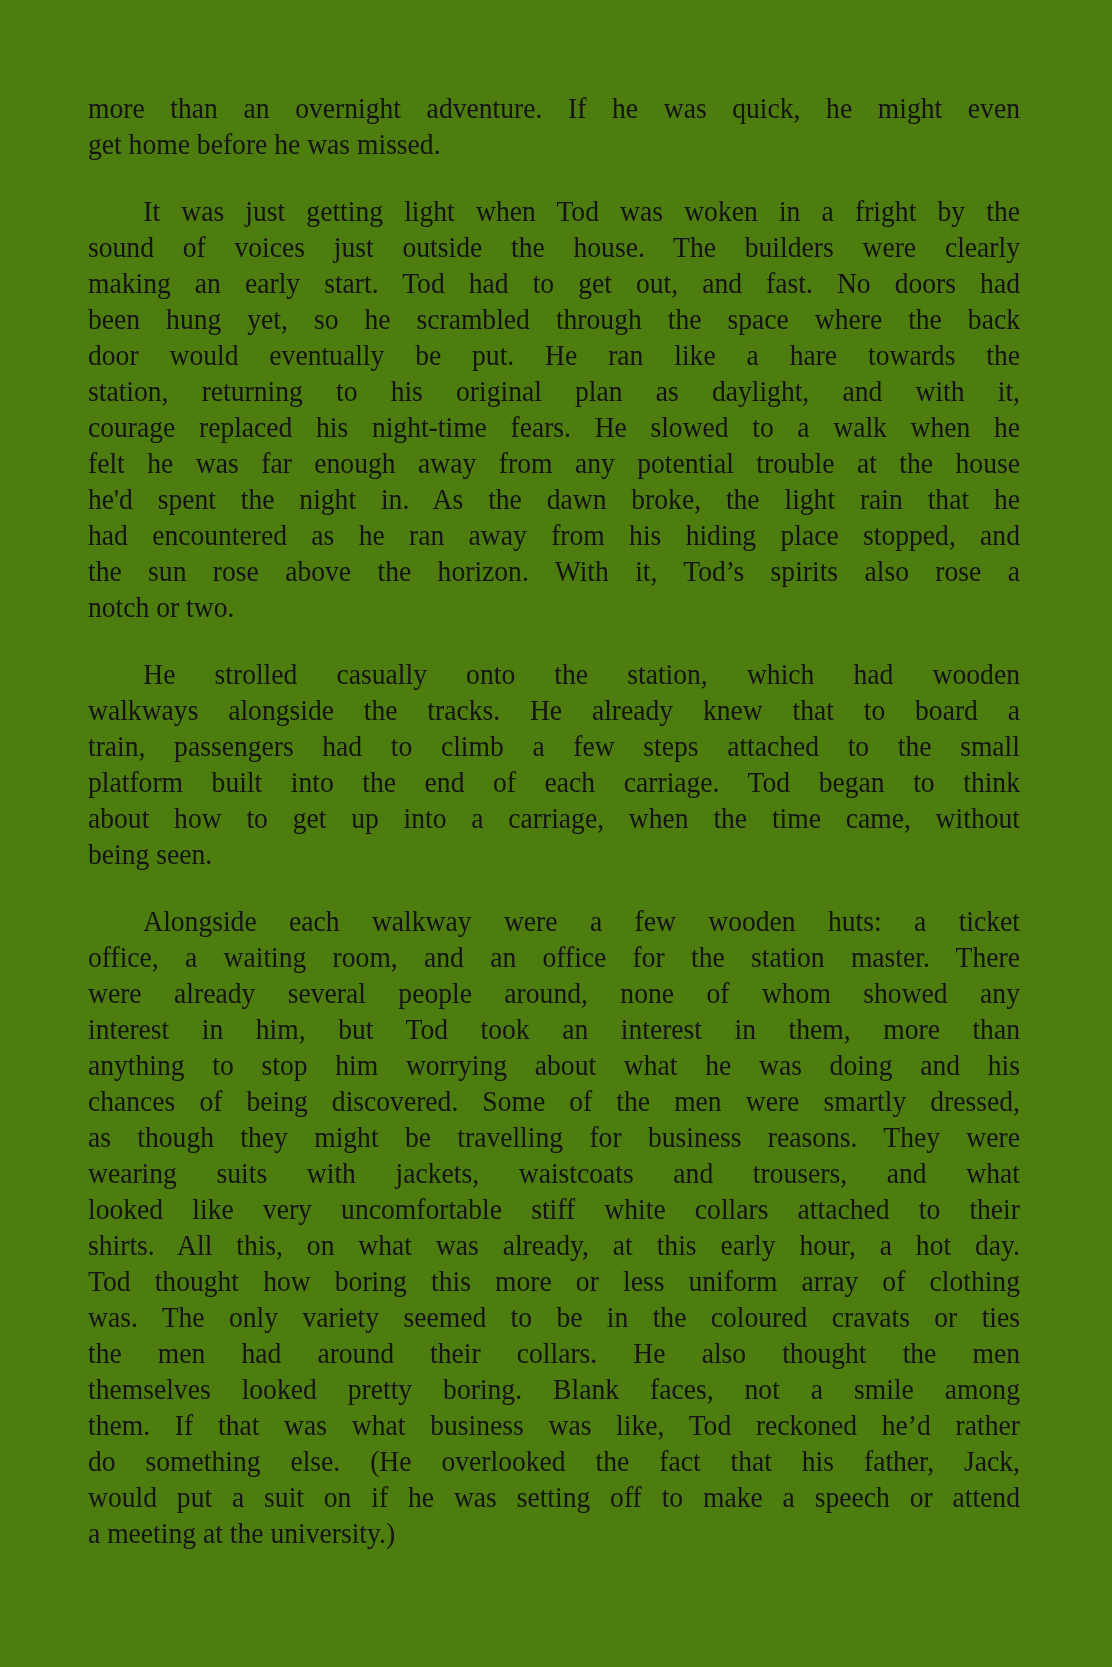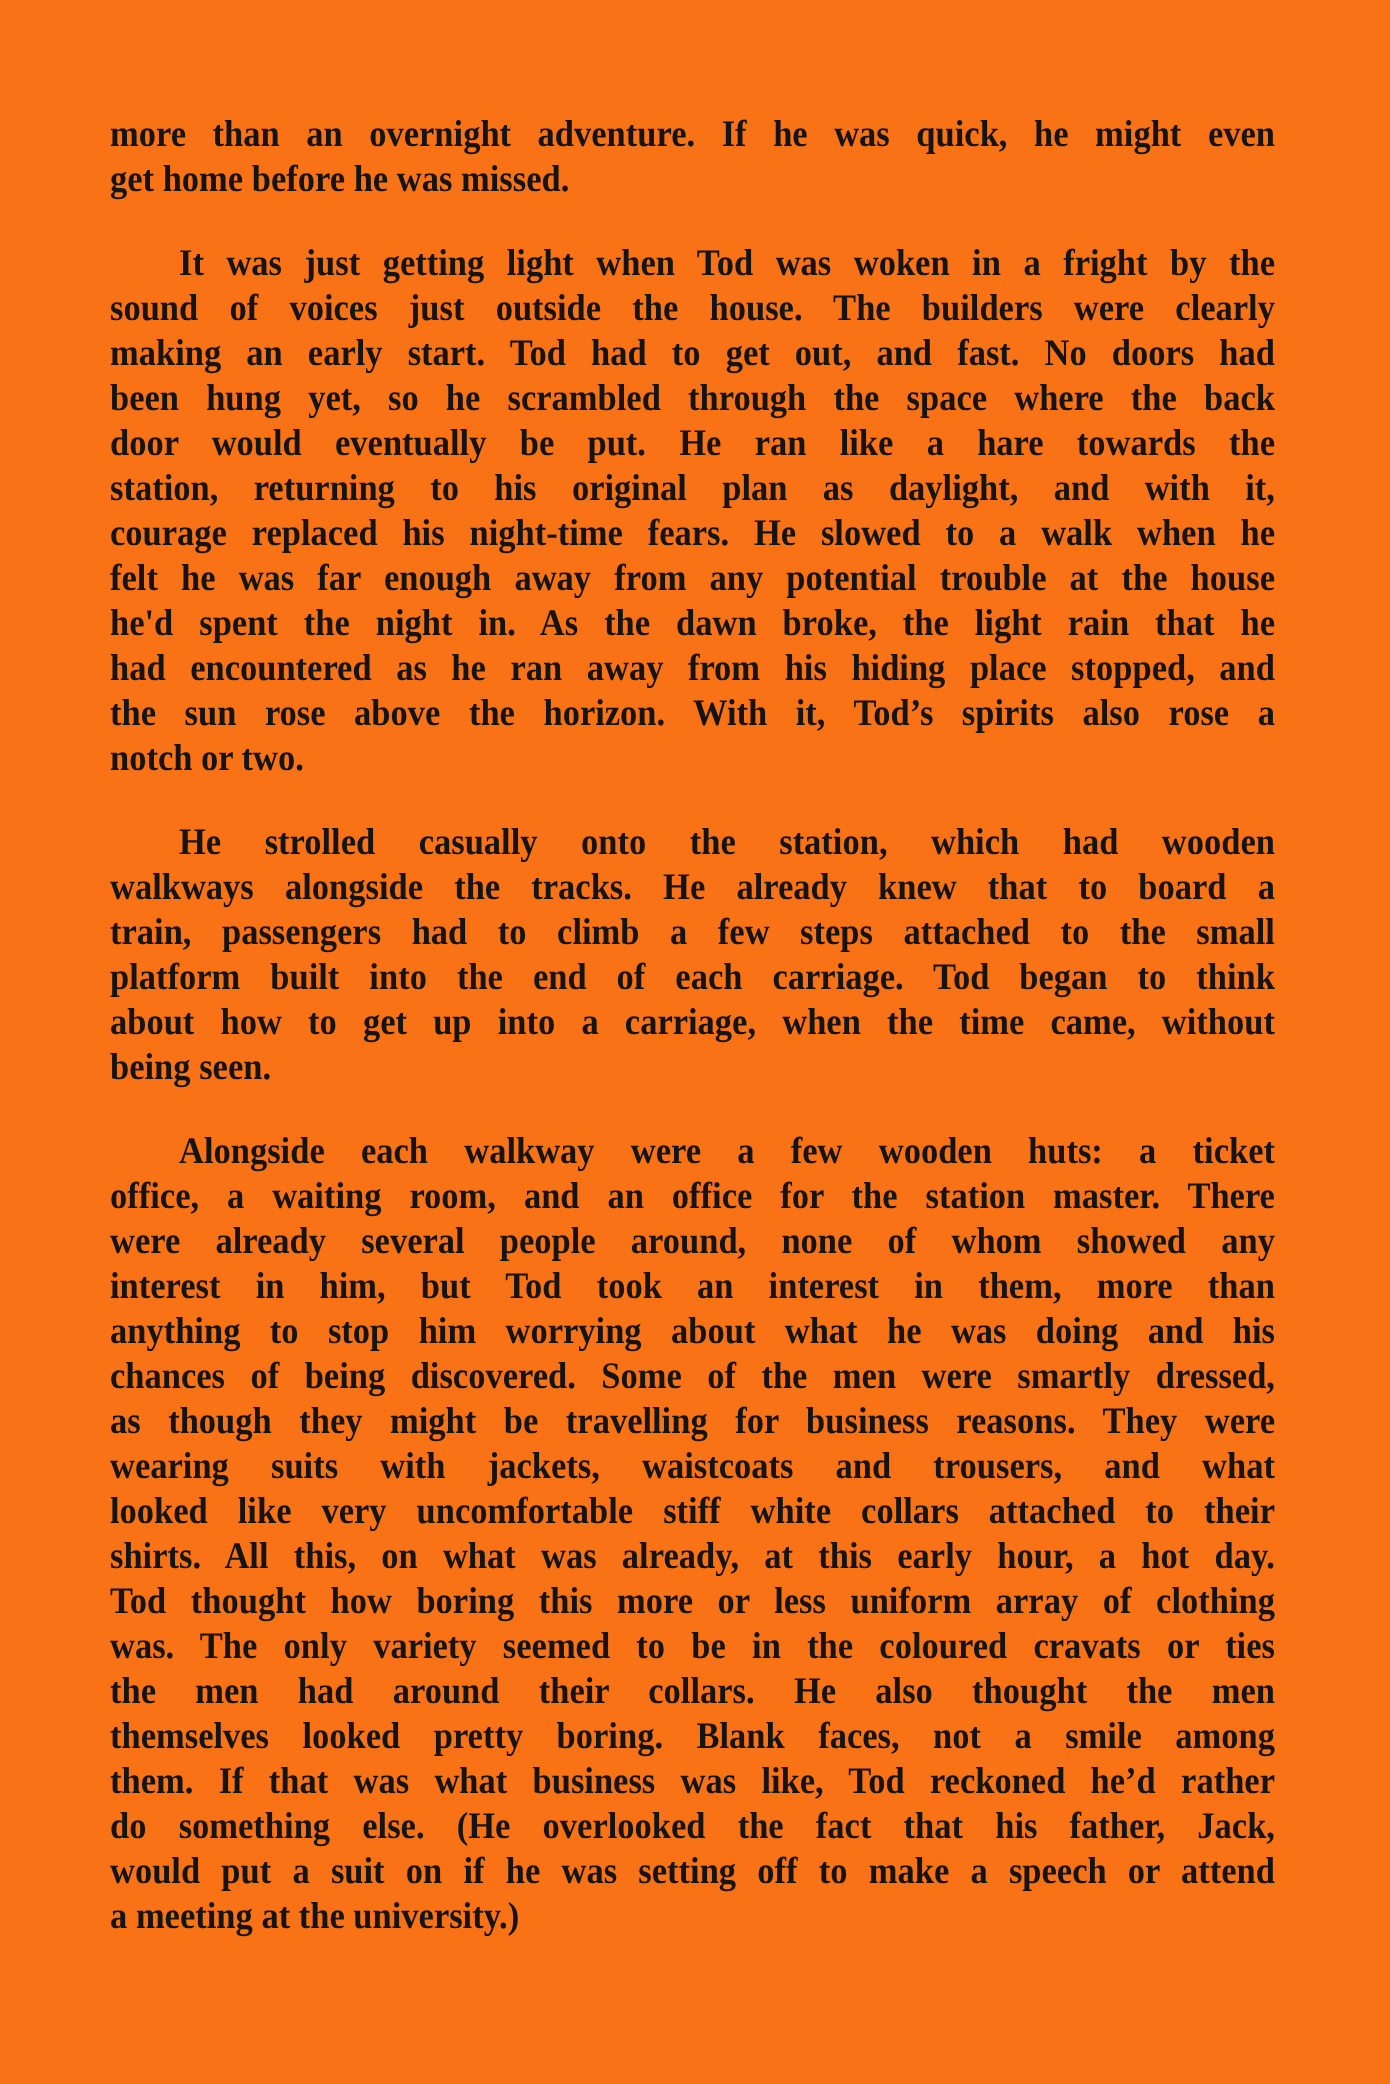--- a/index.html
+++ b/index.html
@@ -41,21 +41,21 @@
   .line.last-line {
     text-align-last: left;
   }
   .line.indented {
     text-indent: 60px;
   }
 </style>
 </head>
 <body>
 
-<div class="page" style="background: #f97316; font-weight: bold;">
+<div class="page" style="background: #4d7c0f;">
   <div class="text-block" id="text-block" style="color: rgb(20, 20, 20);">
       <div class="para">
         <div class="line">more than an overnight adventure. If he was quick, he might even</div>
         <div class="line last-line">get home before he was missed.</div>
       </div>
       <div class="para">
         <div class="line indented">It was just getting light when Tod was woken in a fright by the</div>
         <div class="line">sound of voices just outside the house. The builders were clearly</div>
         <div class="line">making an early start. Tod had to get out, and fast. No doors had</div>
         <div class="line">been hung yet, so he scrambled through the space where the back</div>

